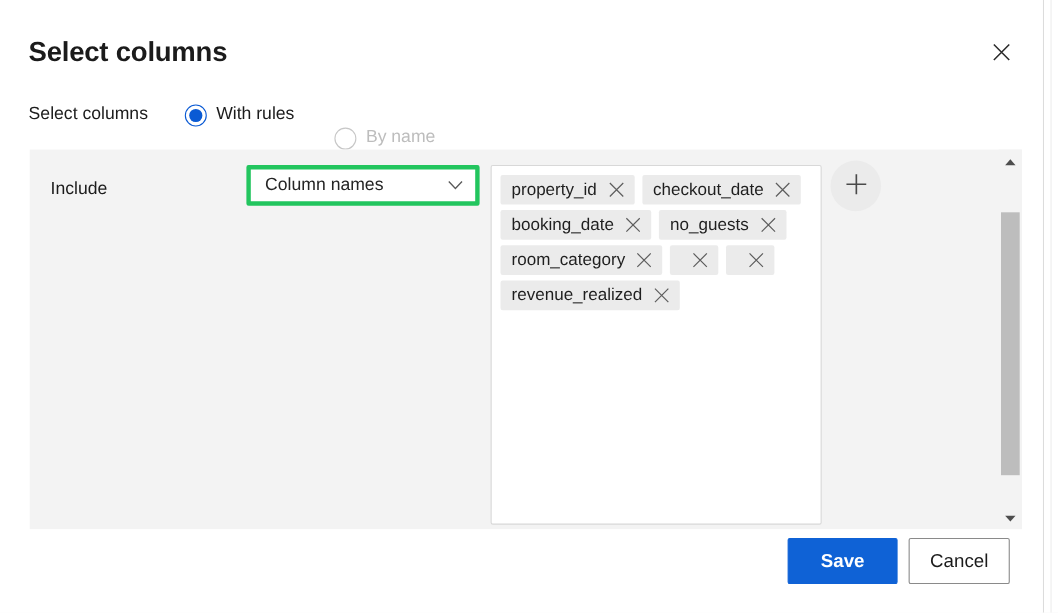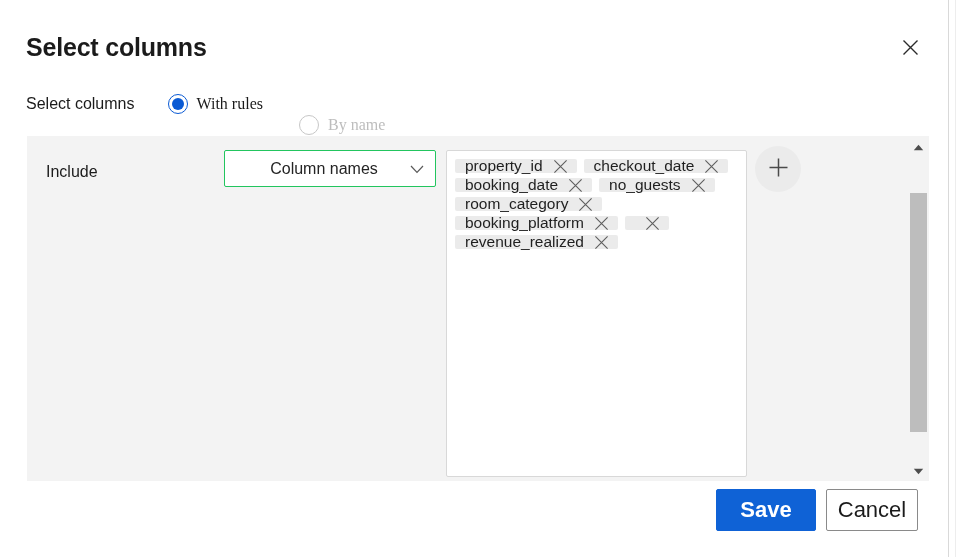--- a/index.html
+++ b/index.html
@@ -83,24 +83,23 @@
     align-items: center;
   }
   .choice-label {
     font-size: 16px;
     color: #1b1b1b;
     line-height: 22px;
     white-space: nowrap;
   }
   .radio-opt {
     display: flex;
-    align-items: center;
+    align-items: flex-end;
     cursor: pointer;
     white-space: nowrap;
-    font-family: Liberation Serif, serif;
   }
   .radio-opt.first { margin-left: 33px; }
   .radio-opt.second { margin-left: 36px; margin-top: 41px; }
   .radio-opt.disabled { cursor: default; }
   .radio-mark {
     width: 20px;
     height: 20px;
     border-radius: 50%;
     border: 1px solid #7a7a7a;
     background: #ffffff;
@@ -132,40 +131,39 @@
   .radio-opt.disabled .radio-text { color: #bdbdbd; }
 
   
   .rule-panel {
     position: absolute;
     left: 27px;
     top: 136px;
     width: 902px;
     height: 345px;
     background: #f3f3f3;
-    text-align: center;
   }
   .include-label {
     position: absolute;
     left: 19px;
     top: 25px;
     font-size: 16px;
     color: #1b1b1b;
     line-height: 22px;
   }
 
   
   .dropdown {
     position: absolute;
     left: 197px;
     top: 14px;
     width: 212px;
     height: 37px;
     background: #ffffff;
-    border: 1px solid #22c55e;
+    border: 4px solid #22c55e;
     border-radius: 2px;
     display: flex;
     align-items: center;
     padding: 0 11px 0 13px;
     cursor: pointer;
   }
   .dropdown-value {
     font-size: 16px;
     color: #242424;
     flex: 1 1 auto;
@@ -192,21 +190,21 @@
     display: flex;
     flex-wrap: wrap;
     align-content: flex-start;
     gap: 5px 7px;
   }
   .tag {
     display: inline-flex;
     align-items: center;
     background: #ebebeb;
     border-radius: 2px;
-    height: 14px;
+    height: 27px;
     padding: 0 9px 0 10px;
     max-width: 100%;
     cursor: default;
   }
   .tag-text {
     font-size: 15.5px;
     color: #1f1f1f;
     line-height: 22px;
     white-space: nowrap;
   }
@@ -285,21 +283,21 @@
     left: 0;
     top: 489px;
     width: 948px;
     height: 68px;
   }
   .btn {
     position: absolute;
     top: 0;
     height: 42px;
     border-radius: 2px;
-    font-size: 22px;
+    font-size: 17px;
     font-weight: 600;
     cursor: pointer;
     display: flex;
     align-items: center;
     justify-content: center;
     font-family: "Liberation Sans", "DejaVu Sans", sans-serif;
   }
   .btn-save {
     left: 716px;
     width: 100px;
@@ -387,21 +385,20 @@
               <path d="M1.4 1.4 L13.6 13.6 M13.6 1.4 L1.4 13.6" stroke="#5e5e5e" stroke-width="1.1" fill="none"></path>
             </svg>
           </span>
           <span class="tag">
             <span class="tag-text">room_category</span>
             <svg class="tag-x" viewBox="0 0 15 15">
               <path d="M1.4 1.4 L13.6 13.6 M13.6 1.4 L1.4 13.6" stroke="#5e5e5e" stroke-width="1.1" fill="none"></path>
             </svg>
           </span>
           <span class="tag">
-            <span class="tag-text">booking_platform</span>
             <svg class="tag-x" viewBox="0 0 15 15">
               <path d="M1.4 1.4 L13.6 13.6 M13.6 1.4 L1.4 13.6" stroke="#5e5e5e" stroke-width="1.1" fill="none"></path>
             </svg>
           </span>
           <span class="tag">
             <svg class="tag-x" viewBox="0 0 15 15">
               <path d="M1.4 1.4 L13.6 13.6 M13.6 1.4 L1.4 13.6" stroke="#5e5e5e" stroke-width="1.1" fill="none"></path>
             </svg>
           </span>
           <span class="tag">

